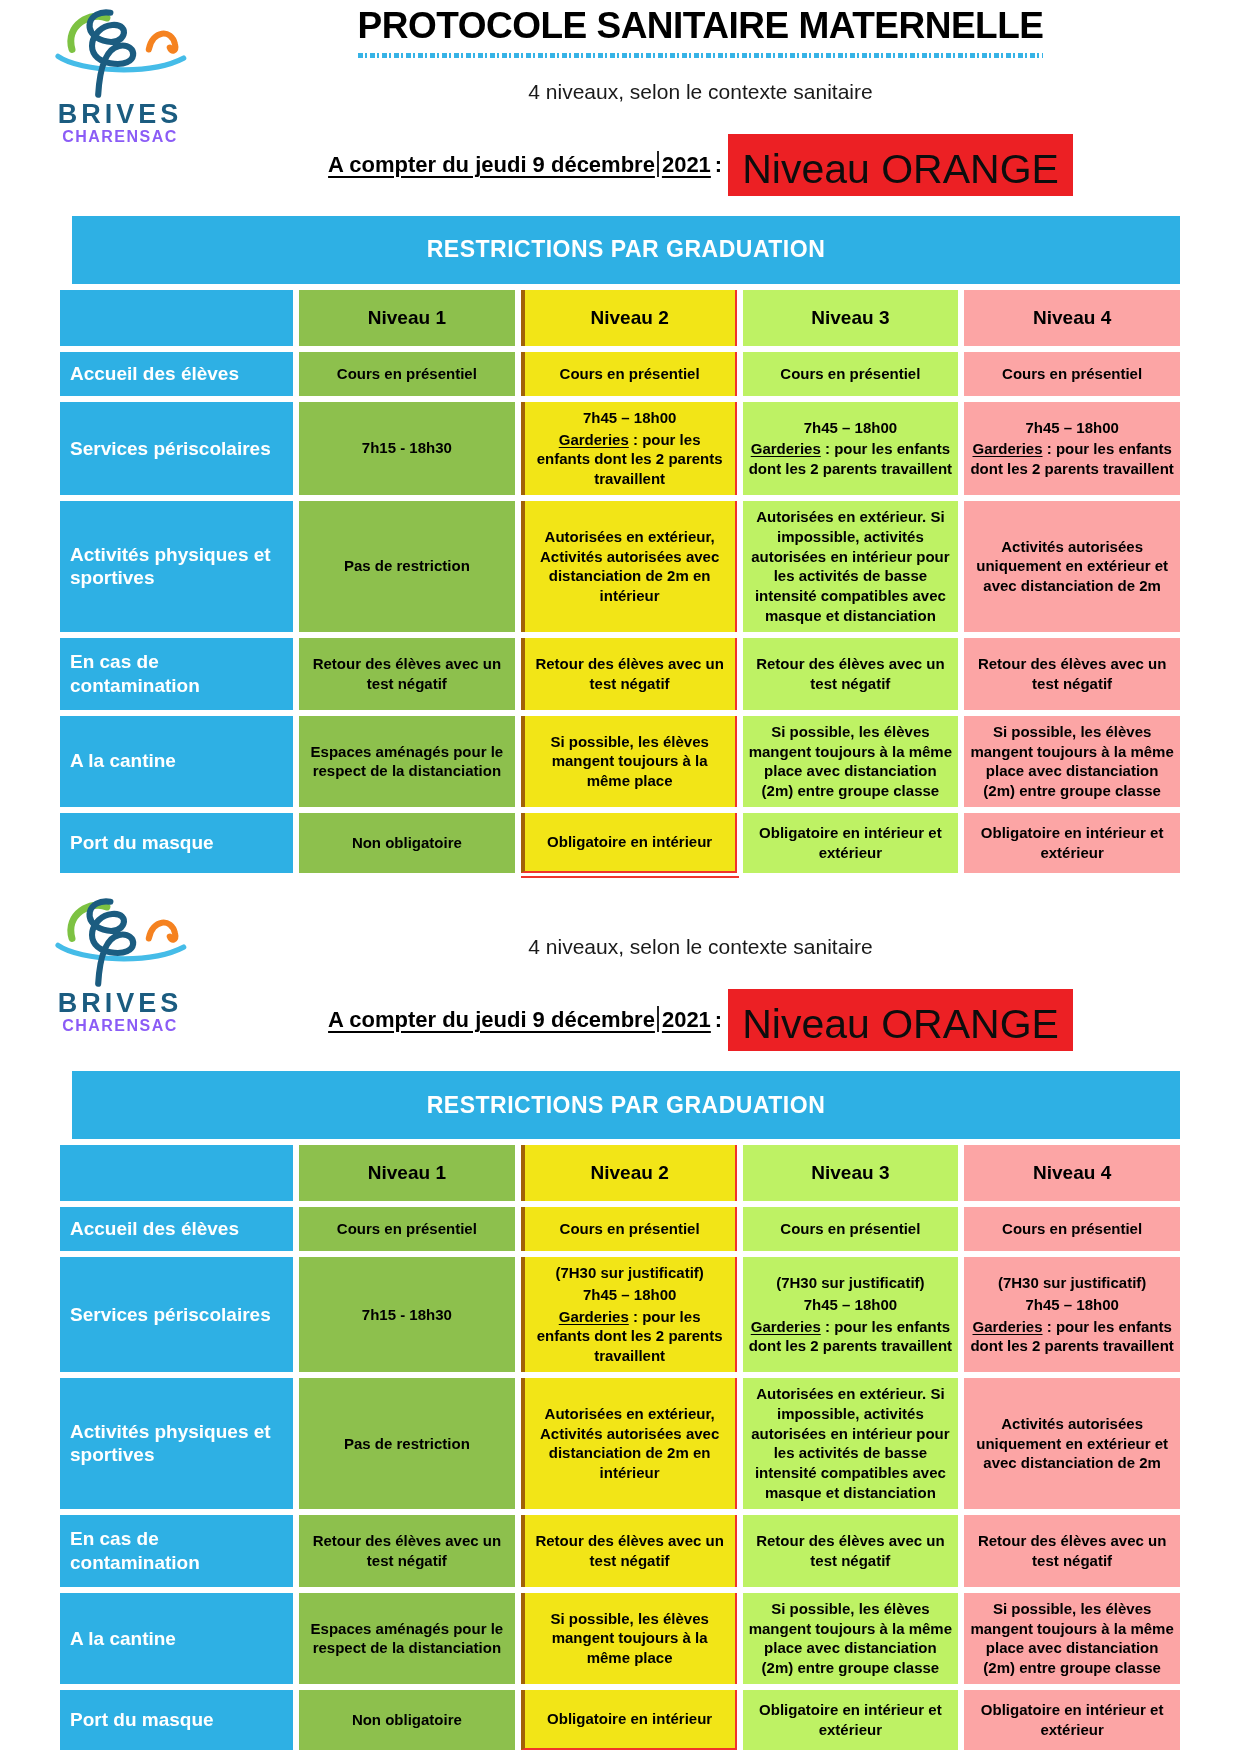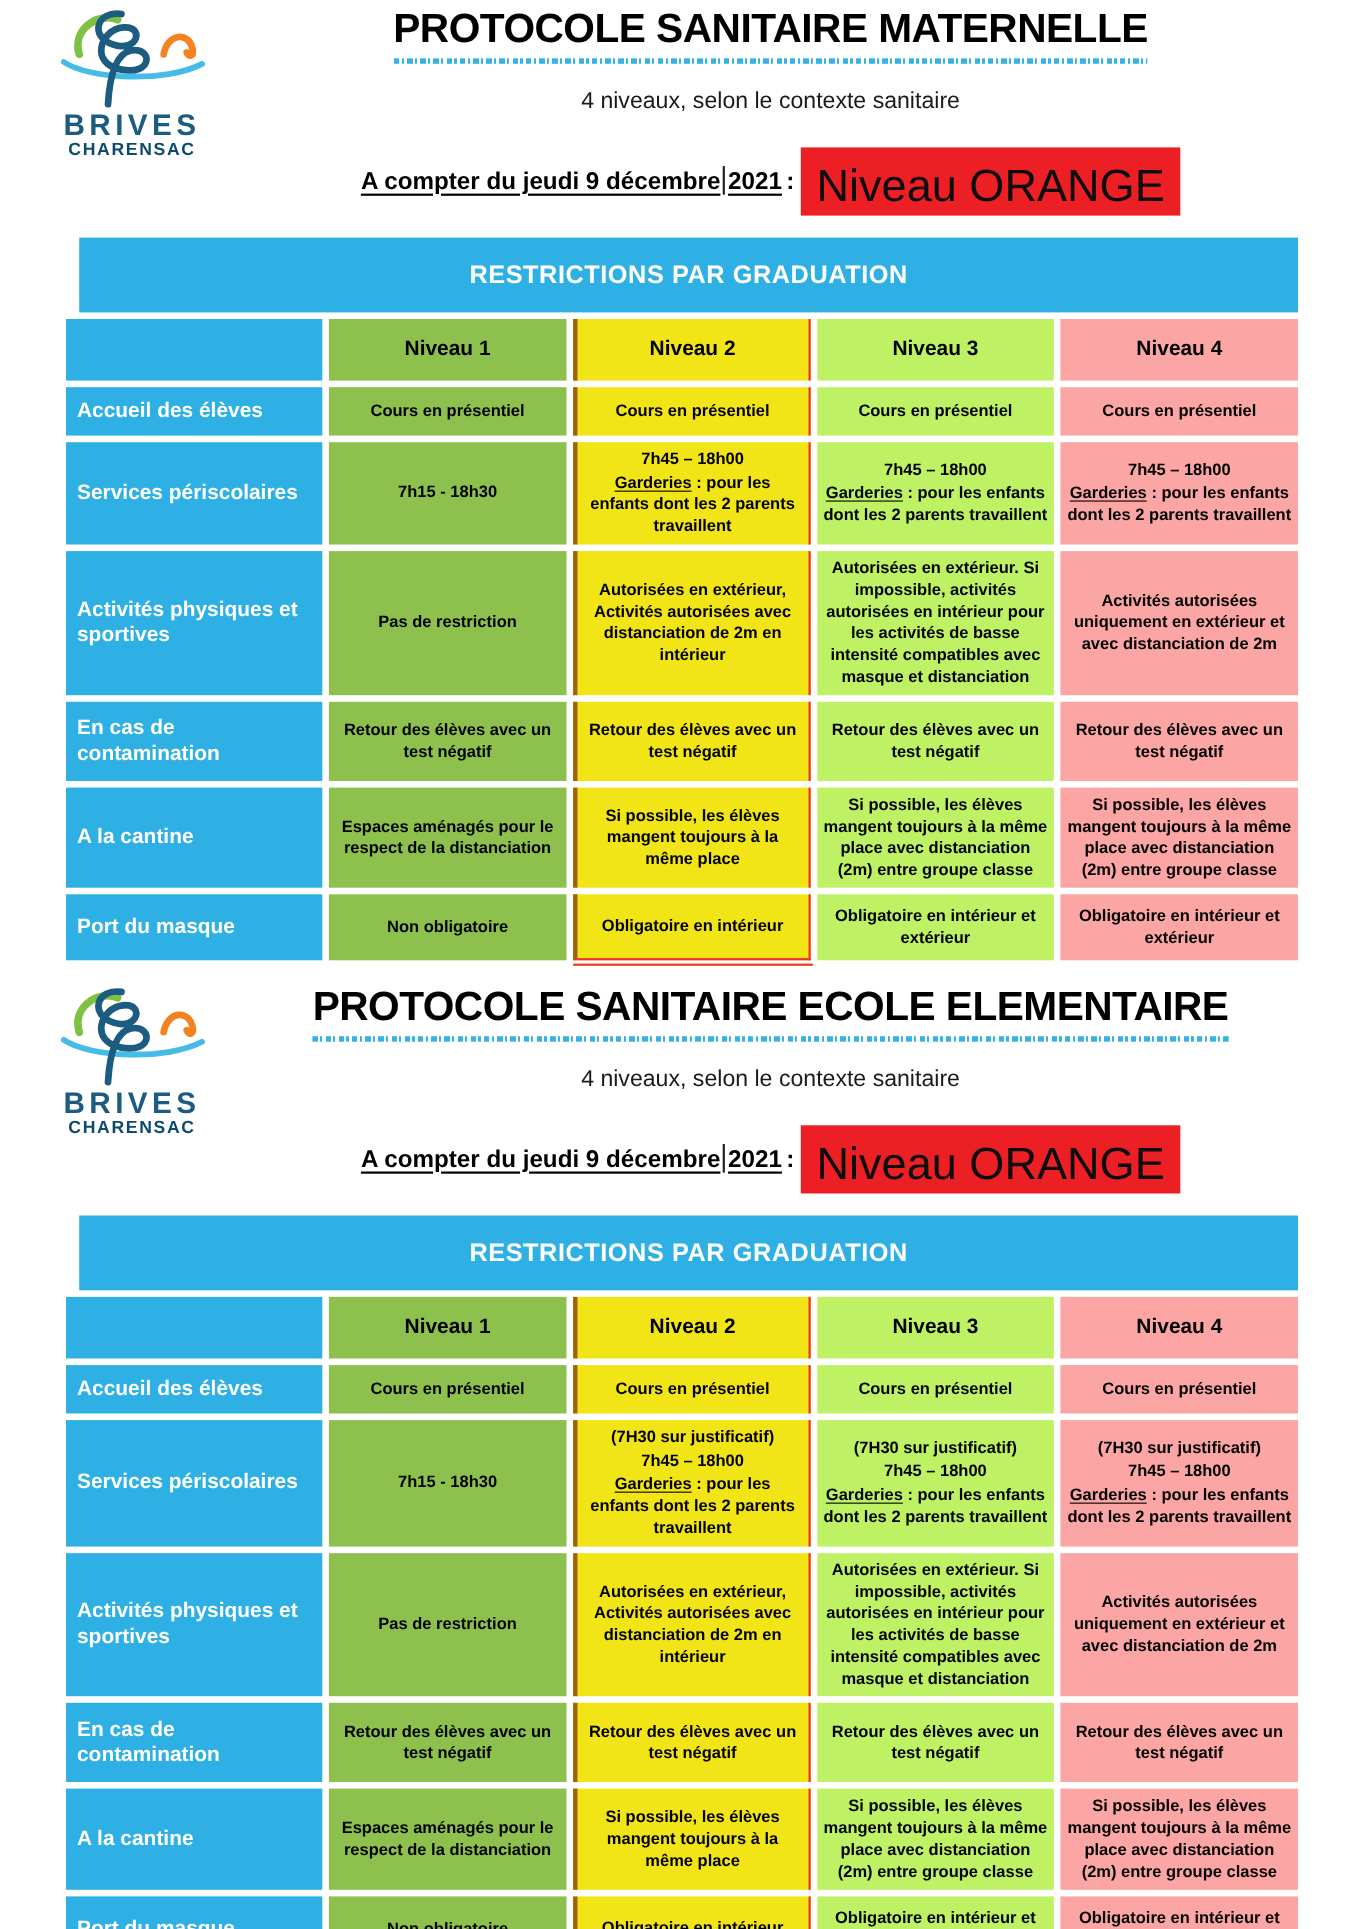--- a/index.html
+++ b/index.html
@@ -1,21 +1,21 @@
 <!DOCTYPE html>
 <html><head>
 <meta charset="utf-8">
 <style>
   html,body{margin:0;padding:0;background:#fff;}
   body{width:1241px;font-family:"Liberation Sans",sans-serif;color:#000;}
   .page{width:1241px;}
   .section-header{position:relative;padding-top:6px;min-height:150px;}
   .logo{position:absolute;left:35px;top:4px;width:170px;text-align:center;}
   .logo-word1{font-size:27px;font-weight:700;color:#1b5c80;letter-spacing:4px;line-height:1.05;}
-  .logo-word2{font-size:16px;font-weight:700;color:#0c4a6e;letter-spacing:1.5px;line-height:1.1;}
+  .logo-word2{font-size:16px;font-weight:700;color:#8b5cf6;letter-spacing:1.5px;line-height:1.1;}
   .title-wrap{text-align:center;padding:0 30px 0 190px;}
   .doc-title{display:inline-block;font-size:37px;font-weight:800;letter-spacing:-0.5px;line-height:1.1;
     padding-bottom:4px;border-bottom:0;}
   .title-underline{height:5px;margin-top:2px;
     background:repeating-linear-gradient(90deg,#36b3e6 0 5px,#ffffff 5px 7px,#36b3e6 7px 9px,#ffffff 9px 12px);}
   .doc-subtitle{text-align:center;font-size:21px;font-weight:500;margin-top:22px;color:#1a1a1a;}
   .date-line{text-align:center;margin-top:30px;font-size:22px;font-weight:600;}
   .date-underlined{text-decoration:underline;text-decoration-thickness:2px;text-underline-offset:4px;}
   .text-caret{display:inline-block;width:0;border-left:2px solid #222;height:26px;vertical-align:-5px;margin:0 3px 0 2px;}
   .date-colon{margin:0 6px 0 4px;}
@@ -192,21 +192,20 @@
           <path d="M30,52 C22,24 52,8 70,16" fill="none" stroke="#7dc242" stroke-width="8" stroke-linecap="round"></path>
           <path d="M118,52 C122,30 144,28 148,46 C150,54 144,56 142,50" fill="none" stroke="#f58220" stroke-width="7" stroke-linecap="round"></path>
           <path d="M14,60 C40,78 120,82 158,62" fill="none" stroke="#45bce8" stroke-width="6" stroke-linecap="round"></path>
           <path d="M74,10 C48,6 40,34 66,42 C92,50 98,22 76,24 C52,26 40,62 74,68 C108,74 106,44 84,48 C70,51 62,70 60,104" fill="none" stroke="#1b5c80" stroke-width="7" stroke-linecap="round"></path>
         </svg>
         <div class="logo-word1">BRIVES</div>
         <div class="logo-word2">CHARENSAC</div>
       </div>
       <div class="title-wrap">
         <div style="display:inline-block;">
-          <div class="doc-title">PROTOCOLE SANITAIRE ECOLE ELEMENTAIRE</div>
           <div class="title-underline"></div>
         </div>
         <div class="doc-subtitle">4 niveaux, selon le contexte sanitaire</div>
         <div class="date-line">
           <span class="date-underlined"><span>A compter du jeudi 9 décembre</span><span class="text-caret"></span><span>2021</span></span><span class="date-colon">:</span><span class="level-badge">Niveau ORANGE</span>
         </div>
       </div>
     </div>
 
     <div class="gtable">

